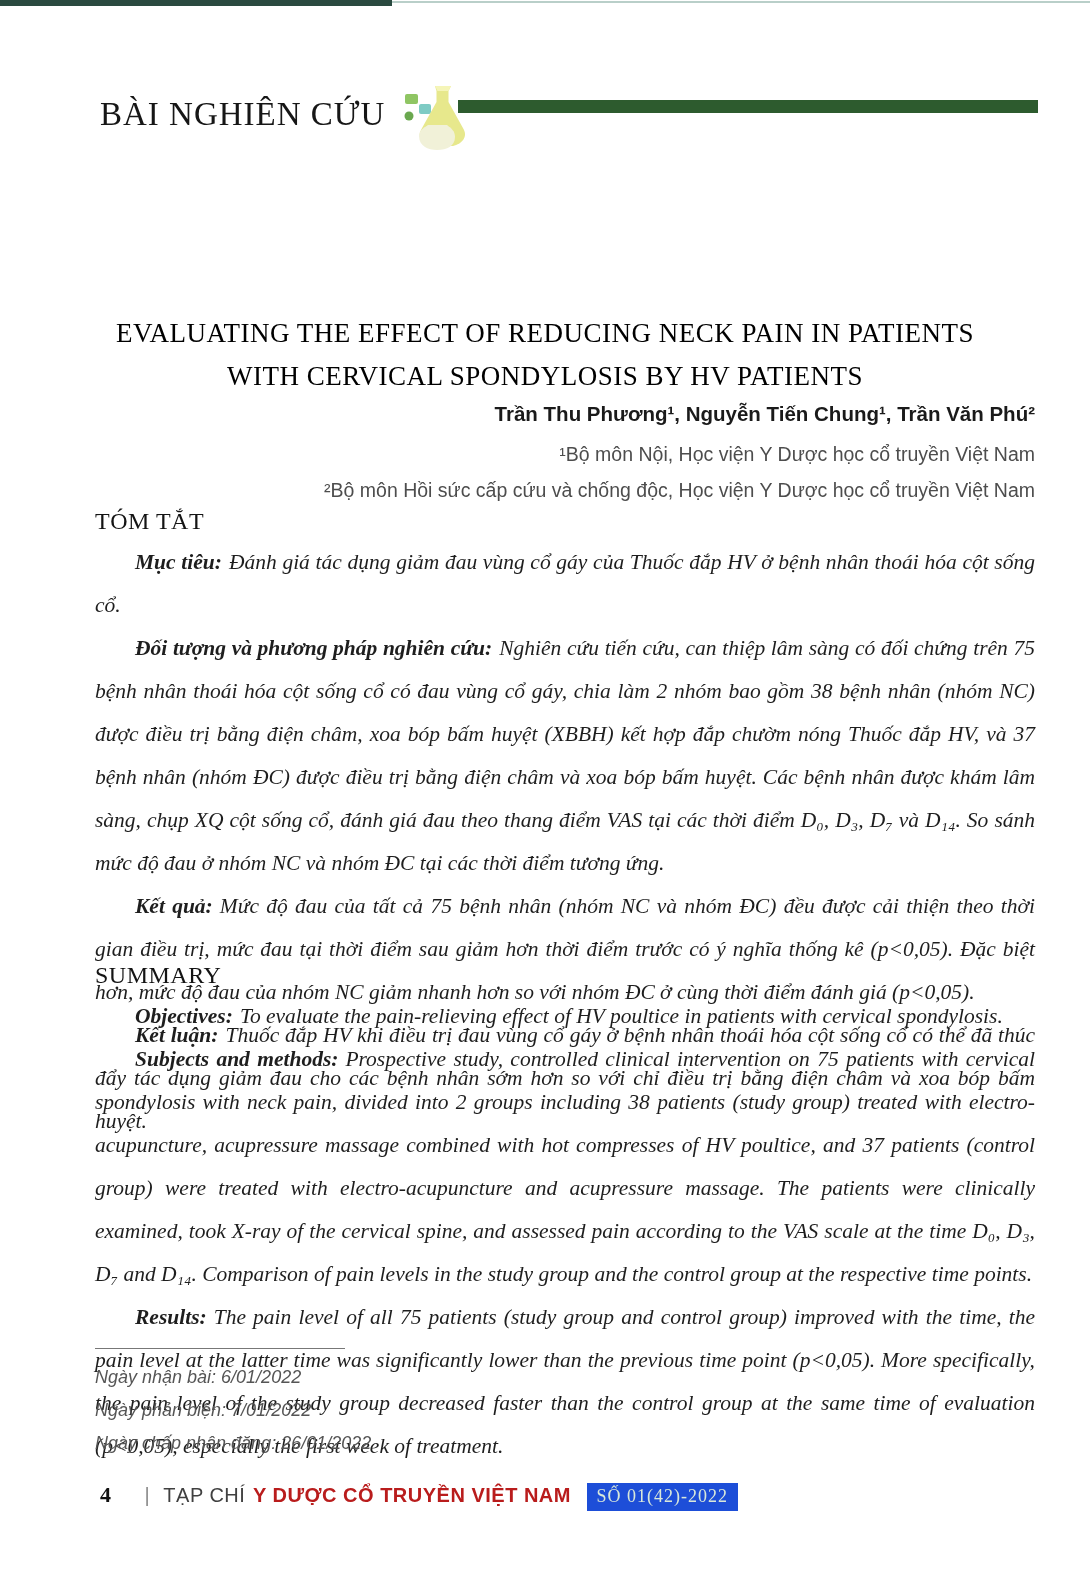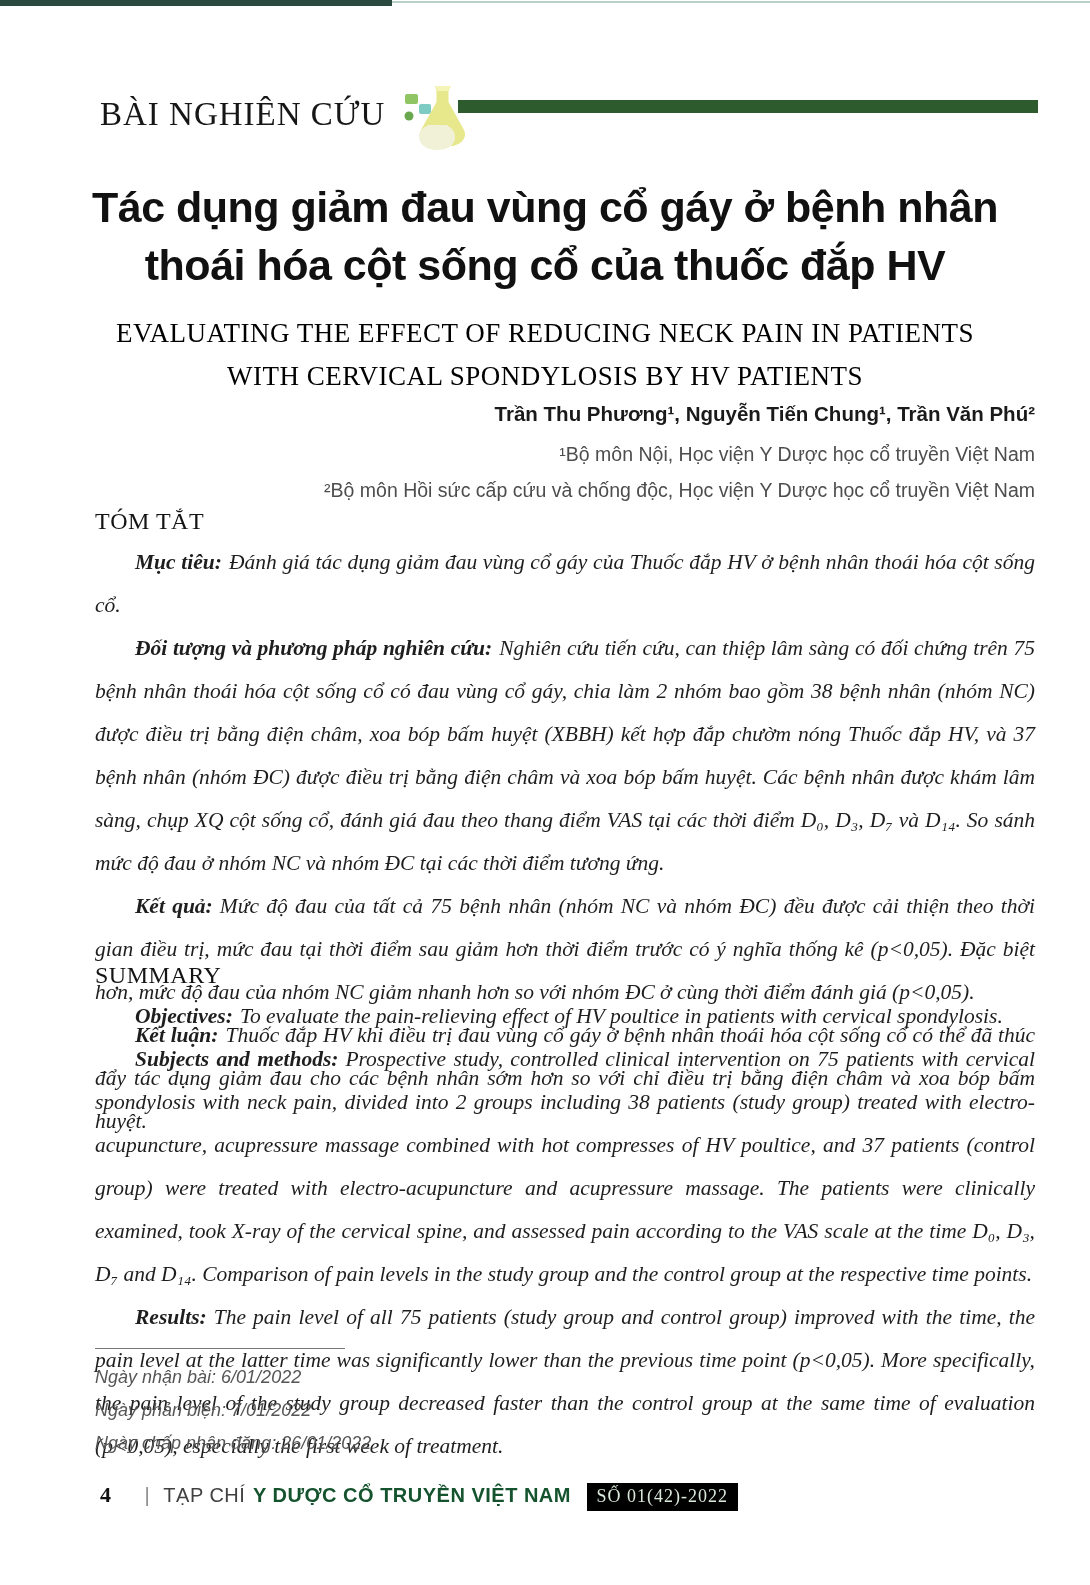--- a/index.html
+++ b/index.html
@@ -47,22 +47,22 @@
   .dates-rule{width:250px;border-top:1.5px solid #777;margin-bottom:12px;}
   .date-line{font-family:"Liberation Sans",sans-serif;font-style:italic;font-size:18px;
              line-height:33px;color:#555;}
 
   
   .footer{position:absolute;top:1482px;left:100px;right:55px;height:40px;
           font-family:"Liberation Sans",sans-serif;font-size:20px;}
   .footer .pageno{font-family:"Liberation Serif",serif;font-weight:bold;font-size:22px;color:#111;margin-right:28px;}
   .footer .sep{color:#8a8a8a;margin-right:8px;}
   .footer .jprefix{color:#404040;letter-spacing:0.5px;text-align:right;}
-  .footer .jname{color:#14532d;font-weight:bold;letter-spacing:0.5px;margin-left:2px;}
-  .footer .badge{display:inline-block;background:#000000;color:#d9e8da;
+  .footer .jname{color:#b91c1c;font-weight:bold;letter-spacing:0.5px;margin-left:2px;}
+  .footer .badge{display:inline-block;background:#1d4ed8;color:#d9e8da;
                  font-family:"Liberation Serif",serif;font-size:18px;
                  padding:3px 10px 4px 10px;margin-left:10px;letter-spacing:1px;}
 </style>
 </head>
 <body>
 
 <div class="page">
 
   <div class="top-strip"></div>
   <div class="top-strip-thin"></div>
@@ -75,24 +75,20 @@
         <rect x="24" y="24" width="12" height="10" rx="2" fill="#7ecbc4"></rect>
         <circle cx="14" cy="36" r="4.5" fill="#6aa84f"></circle>
         <path d="M40 6 h16 l-2.5 5 v11 l15 27 c4.5 8 -1.5 15 -10.5 17 h-23 c-9 -2 -13 -10 -8.5 -17 l15 -27 v-11 z" fill="#e7e88c"></path>
         <path d="M24 56 c0 10 9 14 18 14 c10 0 18 -4 18 -13 c0 -6 -4 -9 -8 -12 h-19 c-5 3 -9 6 -9 11 z" fill="#f1f1d8"></path>
         <path d="M40 6 h16 l-2.5 5 h-11 z" fill="#f5f5b8"></path>
       </svg>
     </span>
     <span class="green-bar"></span>
   </div>
 
-  <div class="title-vi">
-    <div>Tác dụng giảm đau vùng cổ gáy ở bệnh nhân</div>
-    <div>thoái hóa cột sống cổ của thuốc đắp HV</div>
-  </div>
 
   <div class="title-en">
     <div>EVALUATING THE EFFECT OF REDUCING NECK PAIN IN PATIENTS</div>
     <div>WITH CERVICAL SPONDYLOSIS BY HV PATIENTS</div>
   </div>
 
   <div class="authors">Trần Thu Phương¹, Nguyễn Tiến Chung¹, Trần Văn Phú²</div>
 
   <div class="affils">
     <div>¹Bộ môn Nội, Học viện Y Dược học cổ truyền Việt Nam</div>

